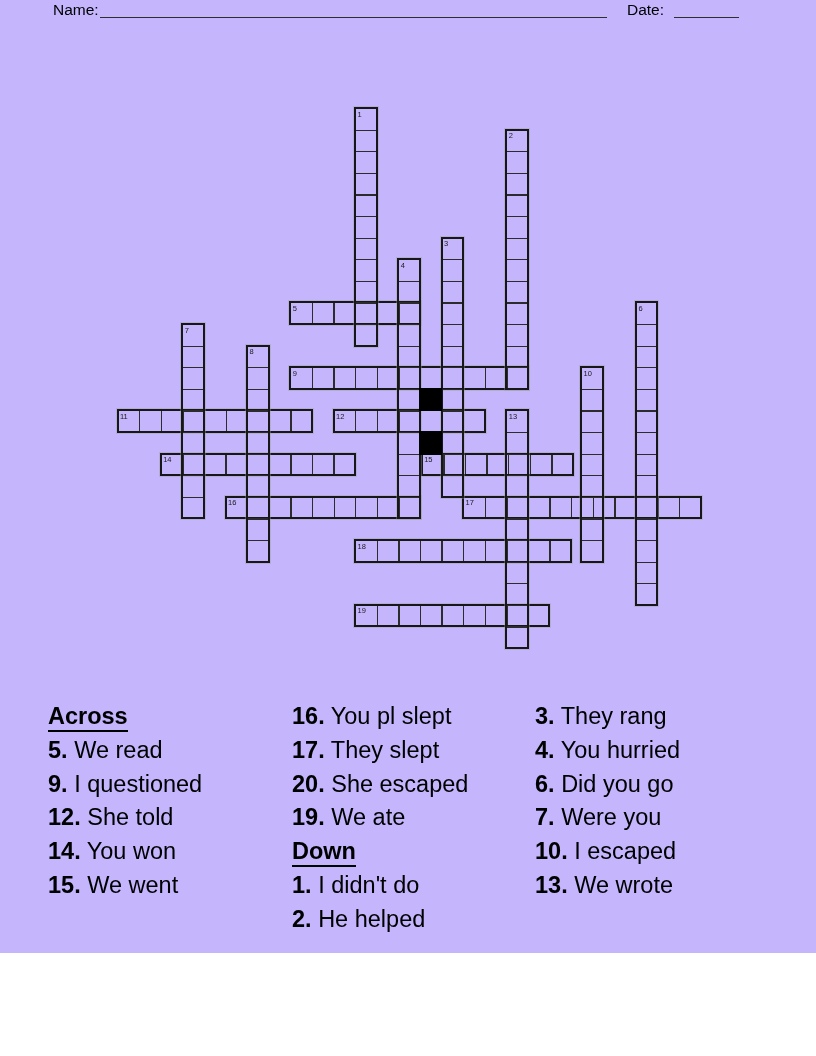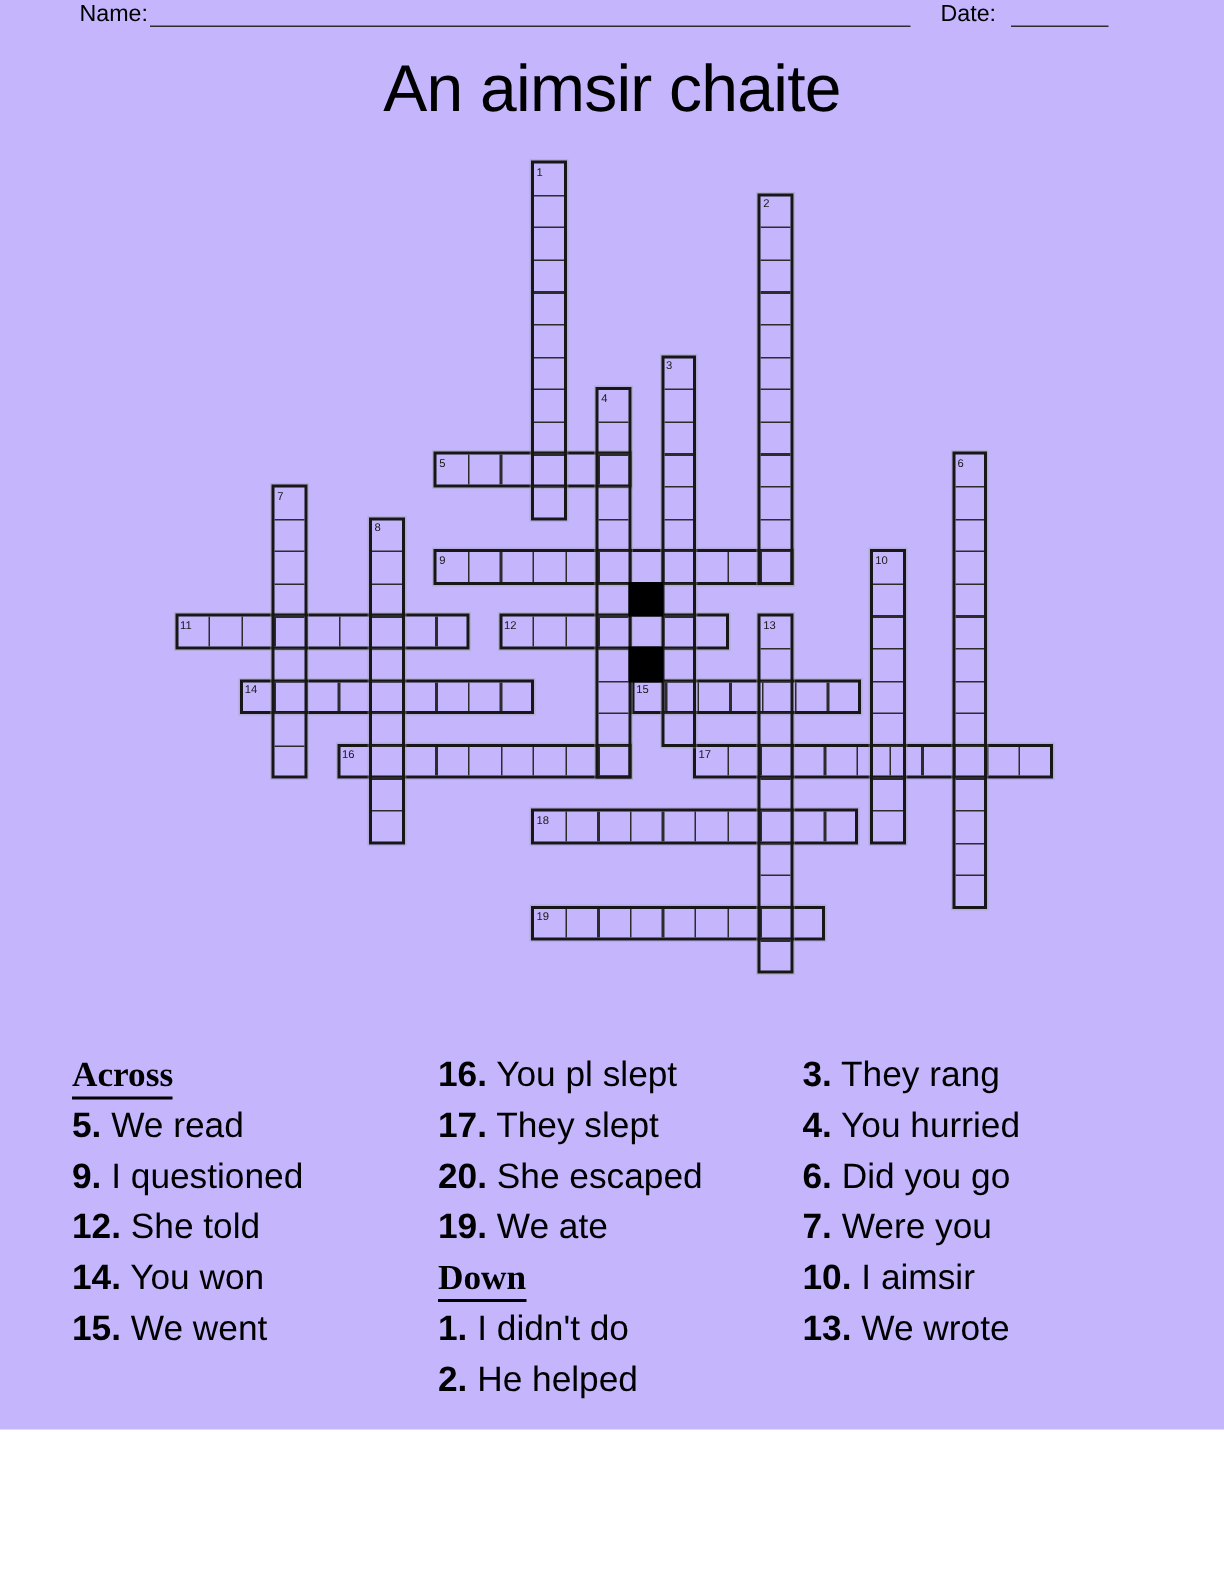--- a/index.html
+++ b/index.html
@@ -20,34 +20,33 @@
         box-shadow:0 0 0 1px rgba(155,155,155,0.38);background:transparent;}
   .sep-v{position:absolute;top:0;bottom:0;width:1.3px;background:#2c2c2c;}
   .sep-h{position:absolute;left:0;right:0;height:1.3px;background:#2c2c2c;}
   .wnum{position:absolute;left:1.5px;top:0.5px;font-size:7.5px;line-height:9px;color:#1a1a1a;}
   .blackcell{position:absolute;background:#000;}
 
   
   .ccol{position:absolute;top:700px;color:#000;font-size:23.5px;line-height:33.8px;white-space:nowrap;}
   .cline{height:33.8px;}
   .cnum{font-weight:bold;}
-  .chead span{font-weight:bold;border-bottom:2.5px solid #000;padding-bottom:1px;font-family:Liberation Serif, serif;}
+  .chead span{font-weight:bold;border-bottom:2.5px solid #000;padding-bottom:1px;}
 </style>
 </head>
 <body>
 
 <div class="page">
 
   <span class="hdr-label" style="left:53px;">Name:</span>
   <div class="hline" style="left:100px;width:507px;"></div>
 
   <span class="hdr-label" style="left:627px;">Date:</span>
   <div class="hline" style="left:674px;width:65px;"></div>
 
-  <div class="title">An aimsir chaite</div>
 
   <div id="grid">
       <div class="word" style="left: 289.3px; top: 301.4px; width: 131.6px; height: 23.6px;">
         <div class="sep-v" style="left: 20.6px;"></div>
         <div class="sep-v" style="left: 42.2px;"></div>
         <div class="sep-v" style="left: 63.8px;"></div>
         <div class="sep-v" style="left: 85.4px;"></div>
         <div class="sep-v" style="left: 107px;"></div>
         <span class="wnum">5</span>
       </div>
@@ -288,17 +287,17 @@
       <div class="cline"><span class="cnum">19.</span><span> We ate</span></div>
       <div class="cline chead"><span>Down</span></div>
       <div class="cline"><span class="cnum">1.</span><span> I didn't do</span></div>
       <div class="cline"><span class="cnum">2.</span><span> He helped</span></div>
     </div>
   <div class="ccol" style="left:535px;" id="ccol2">
       <div class="cline"><span class="cnum">3.</span><span> They rang</span></div>
       <div class="cline"><span class="cnum">4.</span><span> You hurried</span></div>
       <div class="cline"><span class="cnum">6.</span><span> Did you go</span></div>
       <div class="cline"><span class="cnum">7.</span><span> Were you</span></div>
-      <div class="cline"><span class="cnum">10.</span><span> I aimsir</span></div>
+      <div class="cline"><span class="cnum">10.</span><span> I escaped</span></div>
       <div class="cline"><span class="cnum">13.</span><span> We wrote</span></div>
     </div>
 
 </div>
 
 </body></html>

